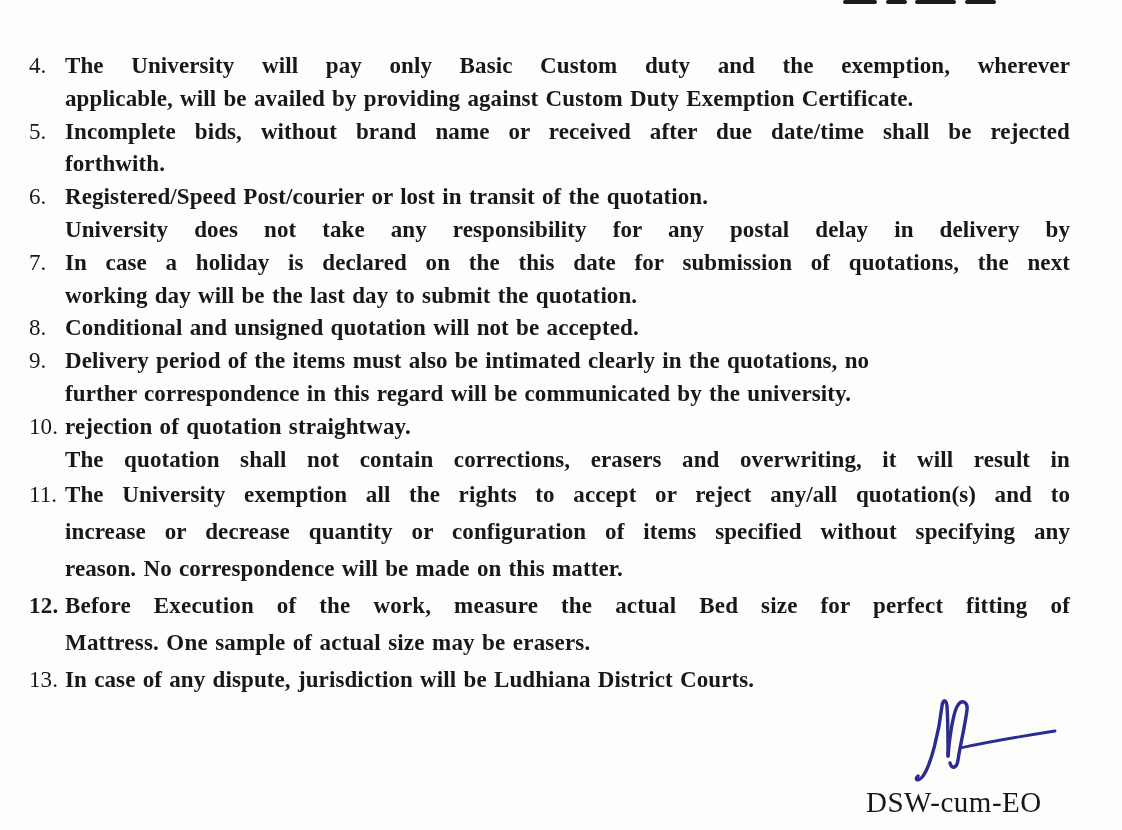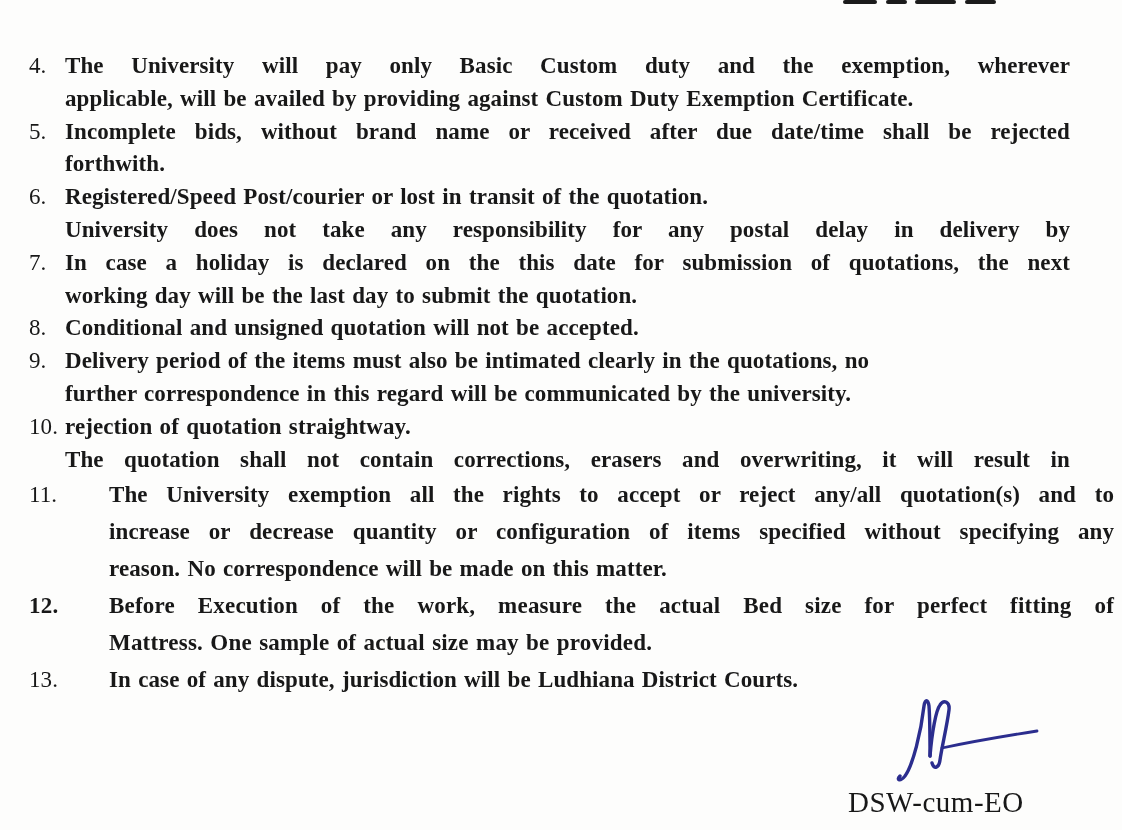--- a/index.html
+++ b/index.html
@@ -35,21 +35,20 @@
   }
   .term {
     display: flex;
     font-size: 23px;
     line-height: 32.8px;
     letter-spacing: 0.1px;
   }
   
   .term:nth-child(n+8) {
     line-height: 37px;
-    gap: 44px;
   }
   .term .num {
     flex: 0 0 36px;
   }
   .term .txt {
     width: 1005px;
     font-weight: bold;
   }
   .tl {
     white-space: nowrap;
@@ -59,21 +58,21 @@
     text-align: justify;
     text-align-last: justify;
   }
   .term.bold {
     font-weight: bold;
     letter-spacing: 0.2px;
   }
   
   .sig {
     position: absolute;
-    left: 848px;
+    left: 866px;
     top: 692px;
     width: 196px;
   }
   .sig svg {
     display: block;
     margin-left: 42px;
   }
   .sig-label {
     font-size: 29px;
     letter-spacing: 0.5px;
@@ -147,21 +146,21 @@
         <div class="txt">
           <div class="tl jl">The University exemption all the rights to accept or reject any/all quotation(s) and to</div>
           <div class="tl jl">increase or decrease quantity or configuration of items specified without specifying any</div>
           <div class="tl">reason. No correspondence will be made on this matter.</div>
         </div>
       </li>
       <li class="term bold">
         <span class="num">12.</span>
         <div class="txt">
           <div class="tl jl">Before Execution of the work, measure the actual Bed size for perfect fitting of</div>
-          <div class="tl">Mattress. One sample of actual size may be provided.</div>
+          <div class="tl">Mattress. One sample of actual size may be erasers.</div>
         </div>
       </li>
       <li class="term">
         <span class="num">13.</span>
         <div class="txt">
           <div class="tl">In case of any dispute, jurisdiction will be Ludhiana District Courts.</div>
         </div>
       </li>
     </ol>
 

